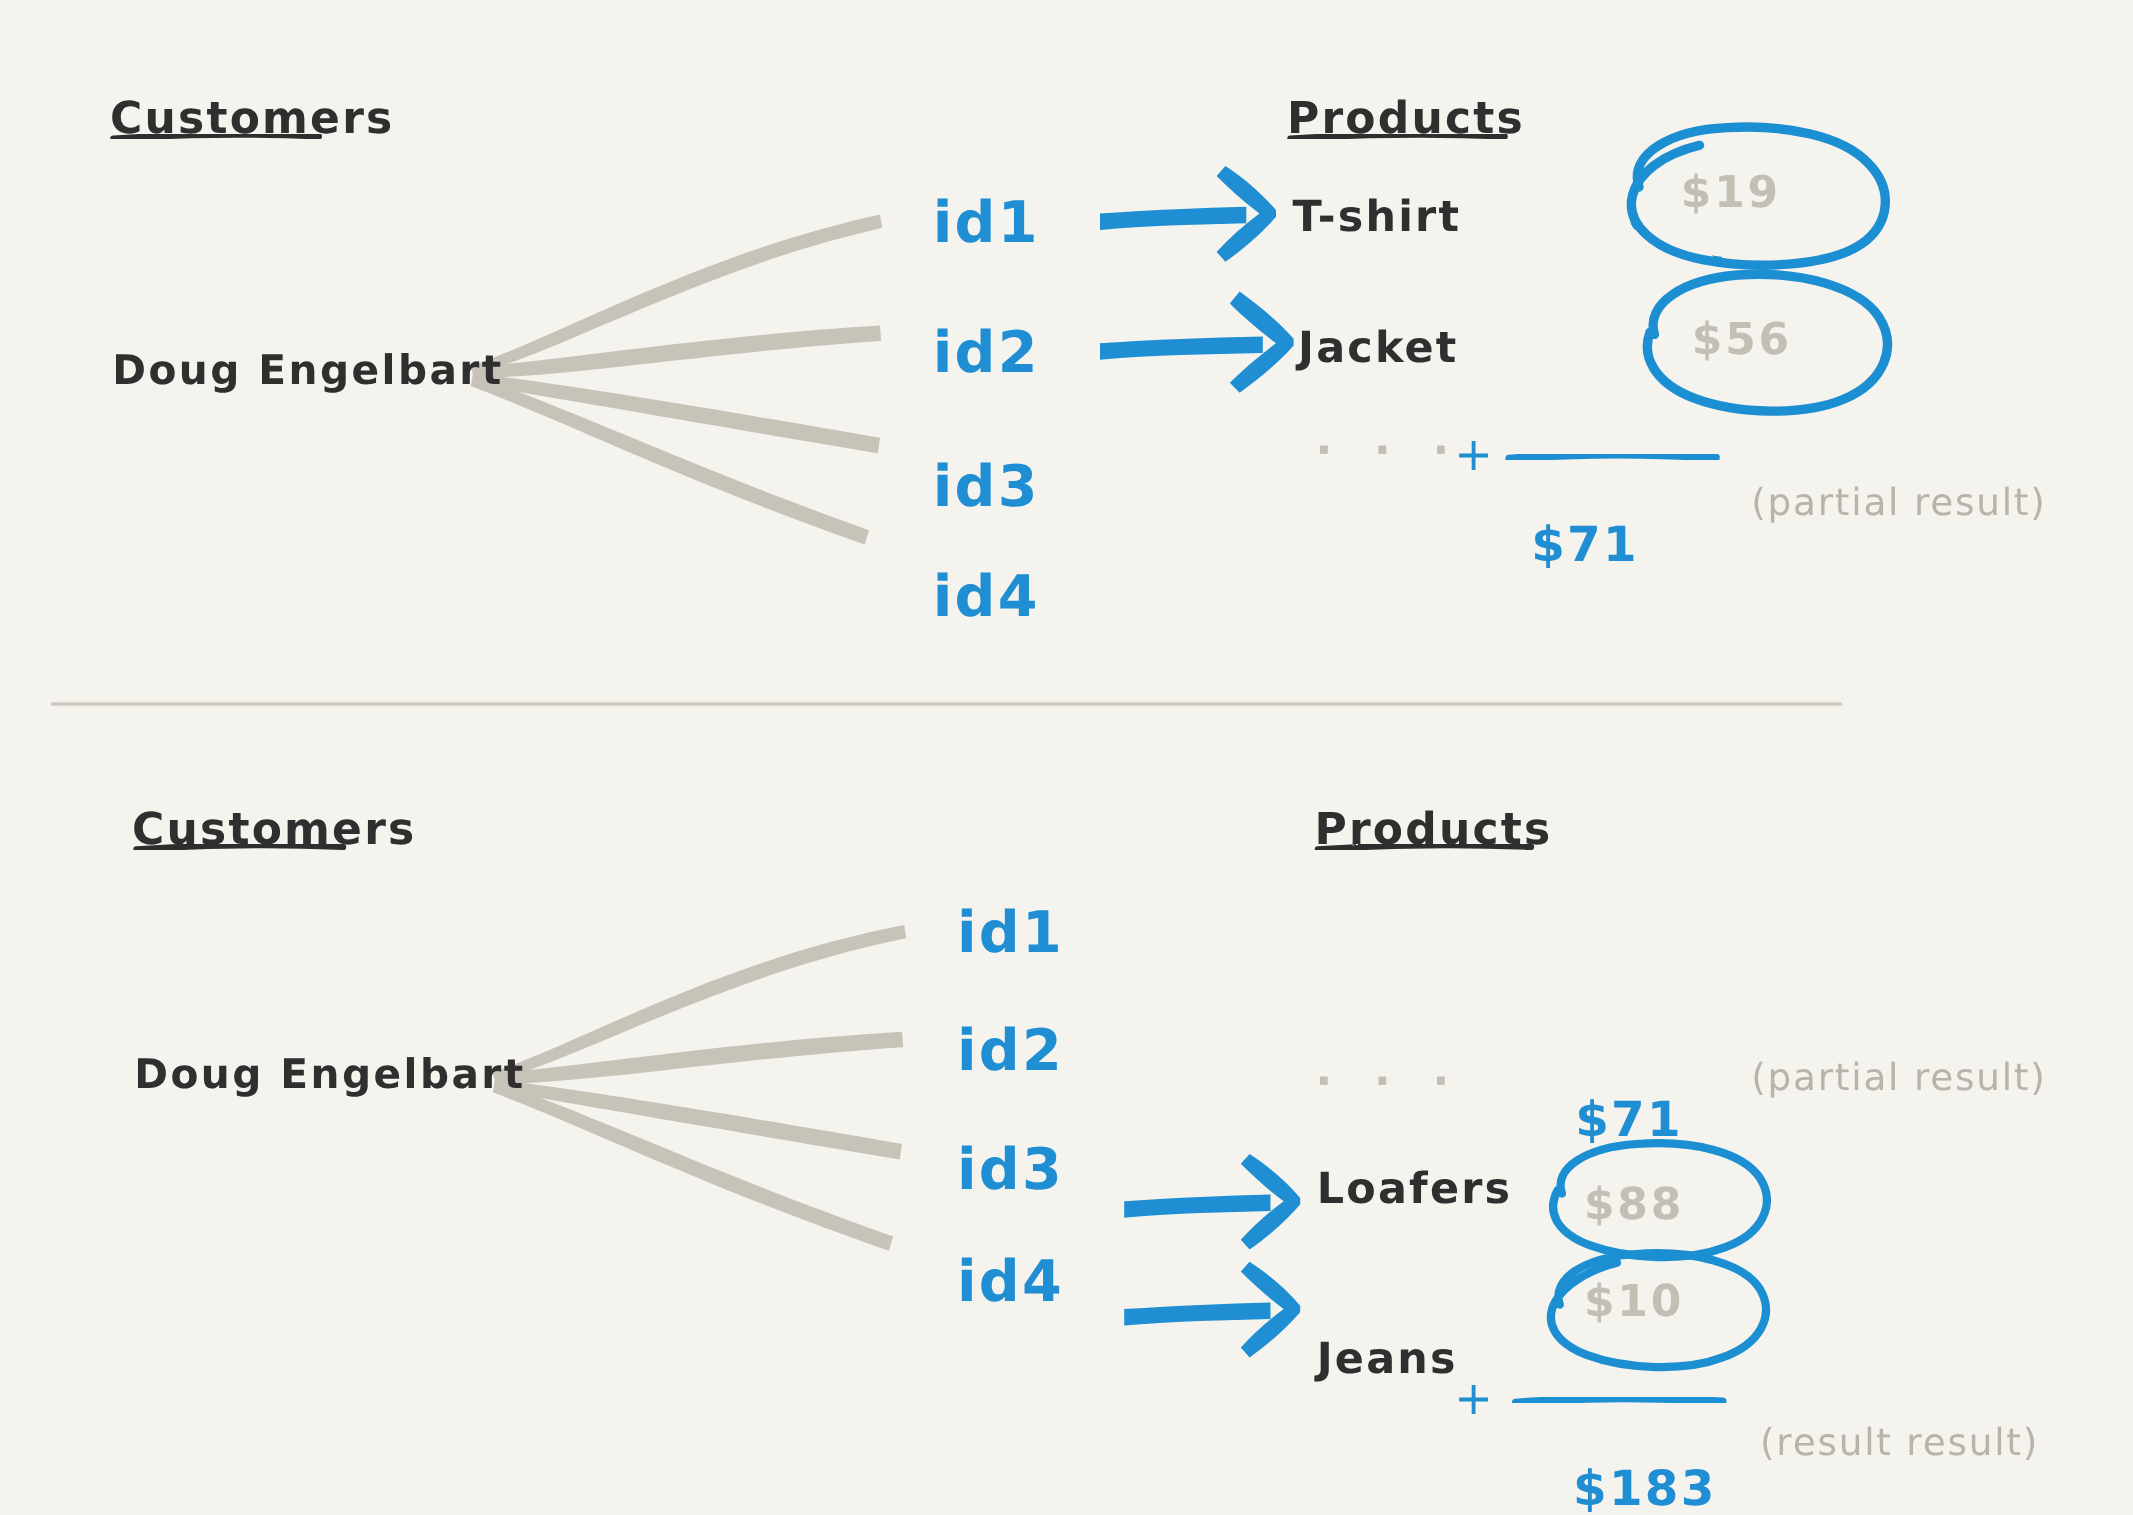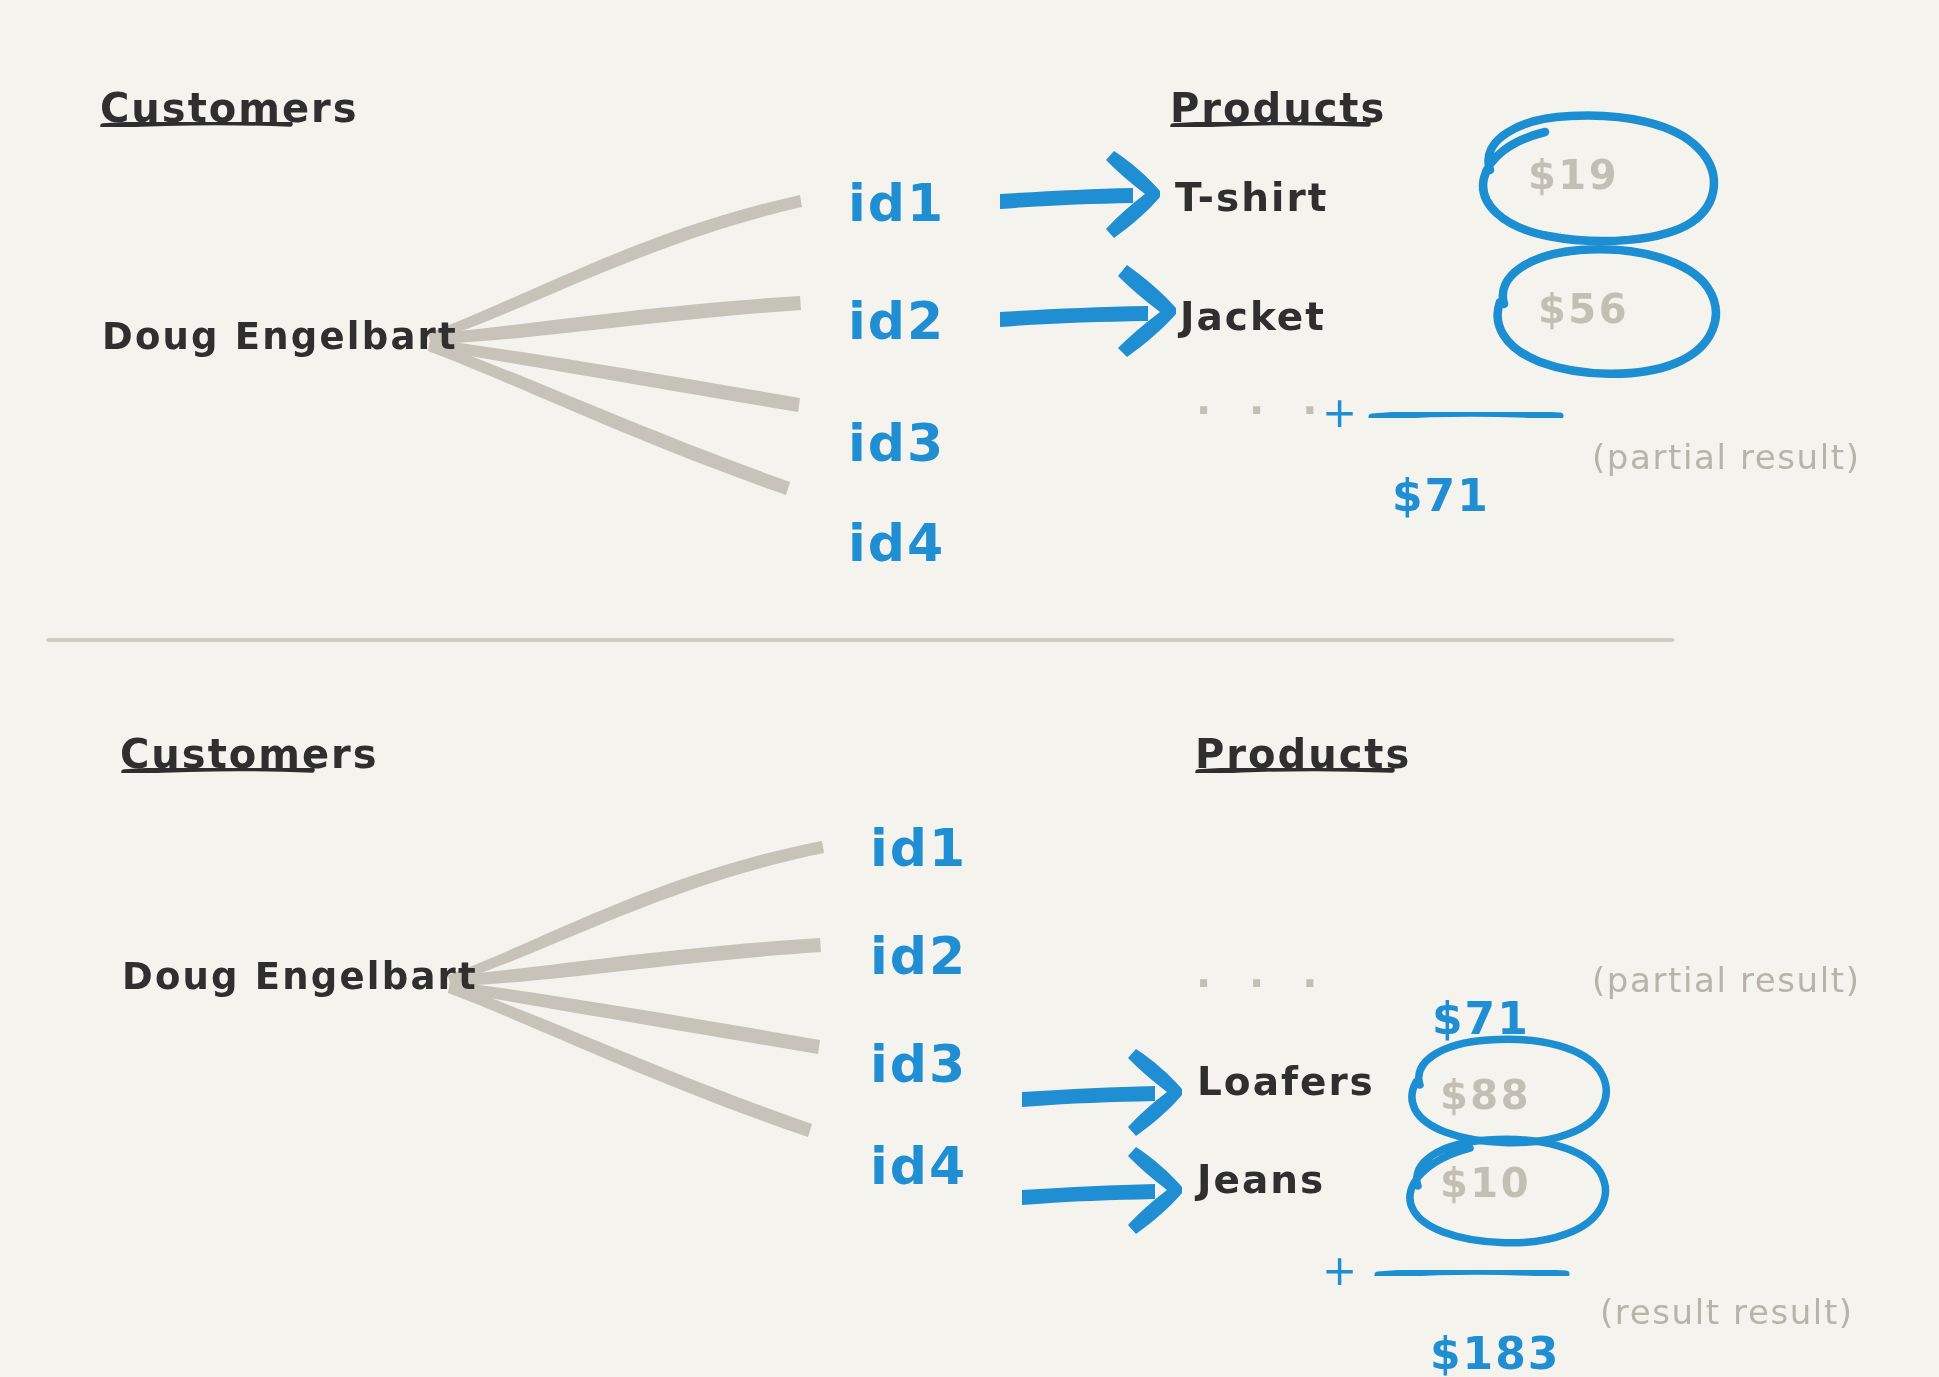--- a/index.html
+++ b/index.html
@@ -201,21 +201,21 @@
   <div class="txt hand id-label ink-blue" style="left:870px; top:1038px;">id3</div>
   <div class="txt hand id-label ink-blue" style="left:870px; top:1140px;">id4</div>
 
   <div class="txt dots-label ink-gray" style="left:1196px; top:963px;">· · ·</div>
 
   <div class="txt hand sum-label ink-blue" style="left:1432px; top:953px;">$71</div>
 
   <div class="txt hand note-label ink-gray2" style="left:1592px; top:963px;">(partial result)</div>
 
   <div class="txt hand product-label ink-dark" style="left:1197px; top:1062px;">Loafers</div>
-  <div class="txt hand product-label ink-dark" style="left:1197px; top:1160px;text-align:right;">Jeans</div>
+  <div class="txt hand product-label ink-dark" style="left:1197px; top:1216px;text-align:right;">Jeans</div>
 
   <div class="txt hand price-label ink-gray" style="left:1440px; top:1063px;margin-top:12px;">$88</div>
   <div class="txt hand price-label ink-gray" style="left:1440px; top:1163px;">$10</div>
 
   <div class="txt hand plus-label ink-blue" style="left:1322px; top:1250px;">+</div>
 
   <div class="txt hand sum-label ink-blue" style="left:1430px; top:1288px;">$183</div>
 
   <div class="txt hand note-label ink-gray2" style="left:1600px; top:1295px;">(result result)</div>
 

